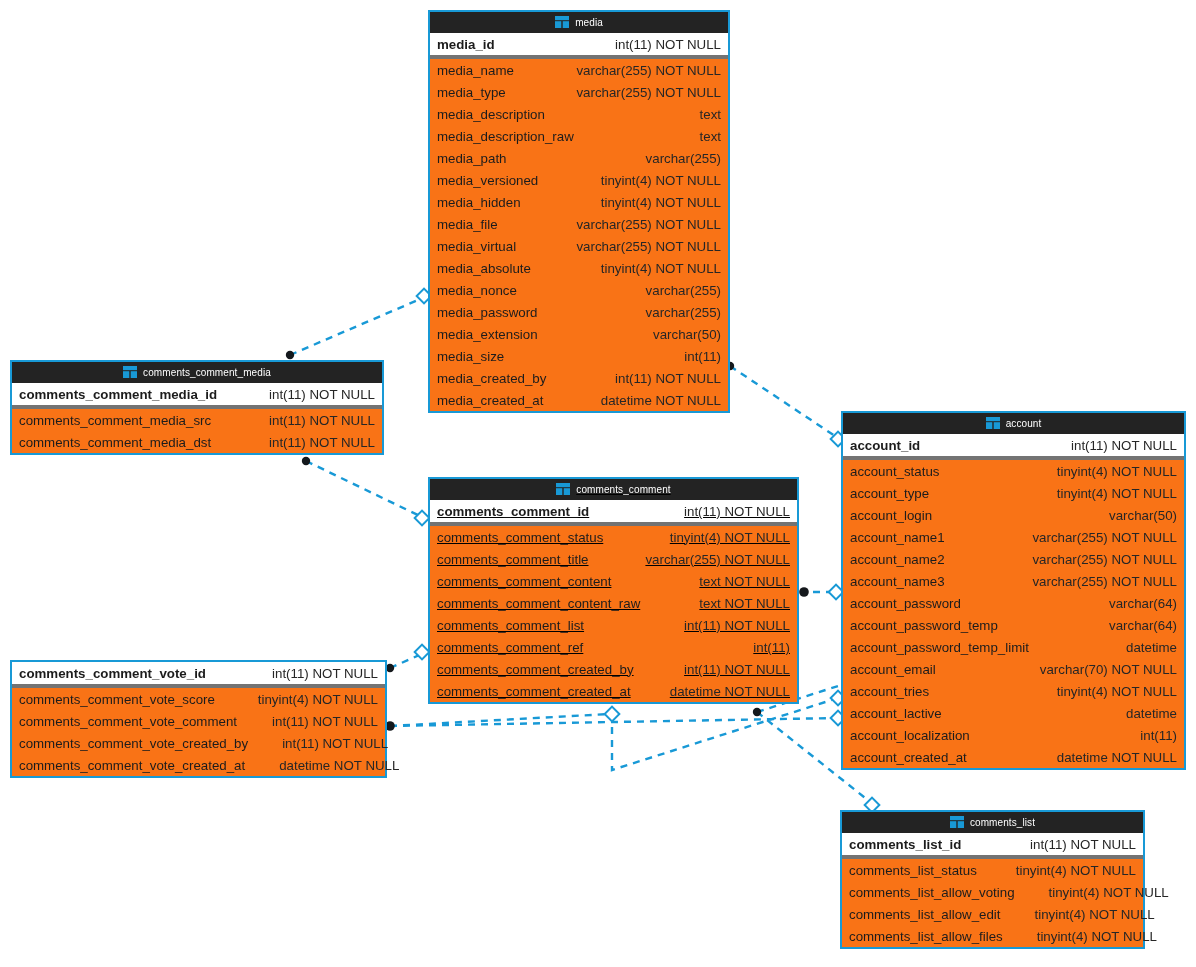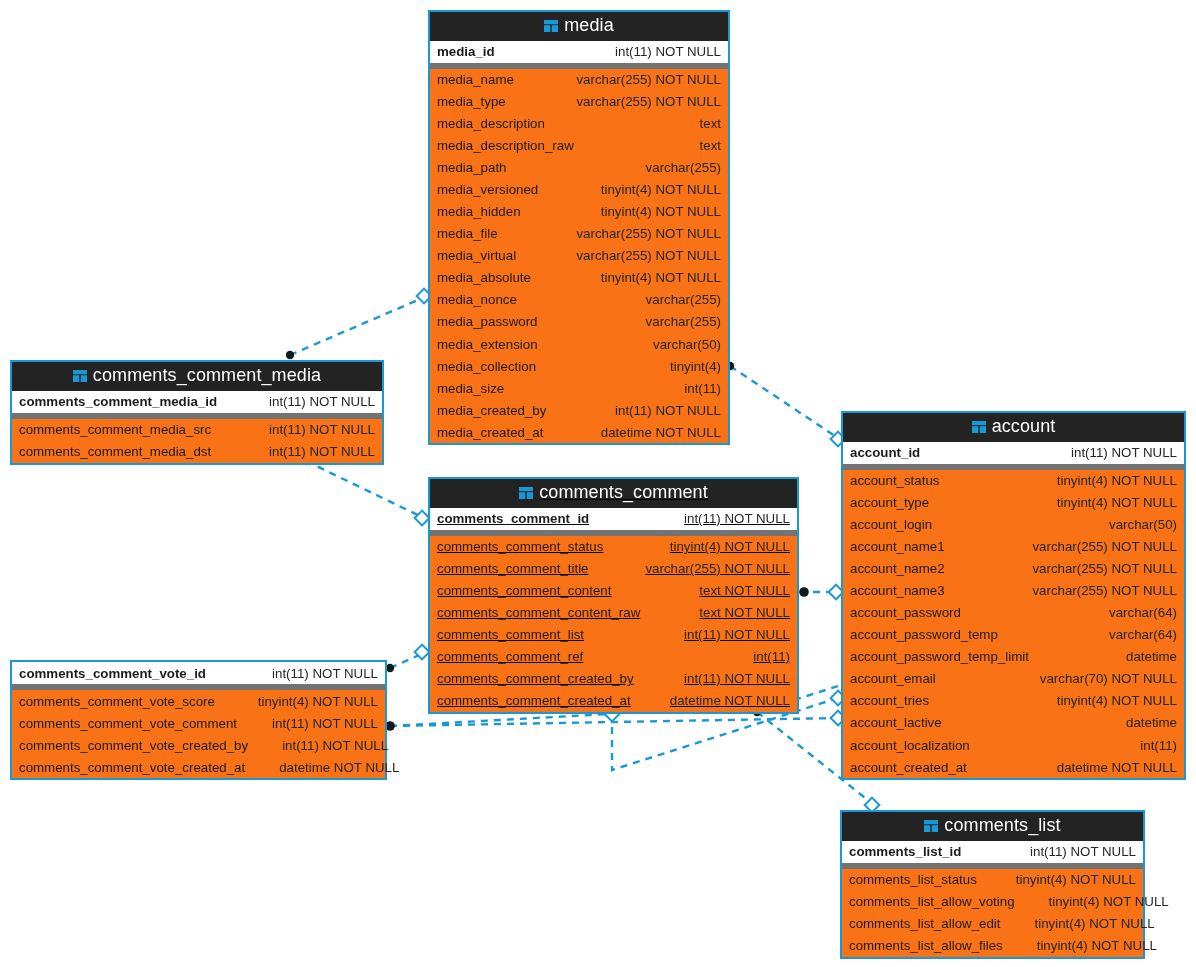--- a/index.html
+++ b/index.html
@@ -27,21 +27,21 @@
     position: absolute;
     z-index: 3;
     border: 2px solid #1899d6;
     background: #ffffff;
     box-sizing: border-box;
     box-shadow: 0 0 0 0 rgba(0,0,0,0);
   }
   .table-header {
     background: #232323;
     color: #ffffff;
-    font-size: 18px;
+    font-size: 10px;
     text-align: center;
     padding: 4px 6px 5px 6px;
     display: flex;
     align-items: center;
     justify-content: center;
     gap: 6px;
     line-height: 1.1;
     letter-spacing: 0.1px;
   }
   .tbl-icon {
@@ -60,21 +60,21 @@
     color: #1c1c1c;
     padding: 2.5px 7px 2.5px 7px;
     background: #f97316;
     line-height: 1.28;
     white-space: nowrap;
   }
   .row .col-name { text-align: left; padding-right: 10px; }
   .row .col-type { text-align: right; color: #262626; padding-left: 24px; }
   .row.pk {
     background: #ffffff;
-    border-bottom: 6px solid #737373;
+    border-bottom: 4px solid #737373;
   }
   .row.pk .col-name { font-weight: bold; }
   .body-rows { background: #f8f8f8; }
 </style>
 </head>
 <body>
 
 <div id="canvas">
 
   <svg id="wires" width="1196" height="967" viewBox="0 0 1196 967">
@@ -187,24 +187,20 @@
           </div>
           <div class="row">
             <span class="col-name">media_password</span>
             <span class="col-type">varchar(255)</span>
           </div>
           <div class="row">
             <span class="col-name">media_extension</span>
             <span class="col-type">varchar(50)</span>
           </div>
           <div class="row">
-            <span class="col-name">media_collection</span>
-            <span class="col-type">tinyint(4)</span>
-          </div>
-          <div class="row">
             <span class="col-name">media_size</span>
             <span class="col-type">int(11)</span>
           </div>
           <div class="row">
             <span class="col-name">media_created_by</span>
             <span class="col-type">int(11) NOT NULL</span>
           </div>
           <div class="row">
             <span class="col-name">media_created_at</span>
             <span class="col-type">datetime NOT NULL</span>

